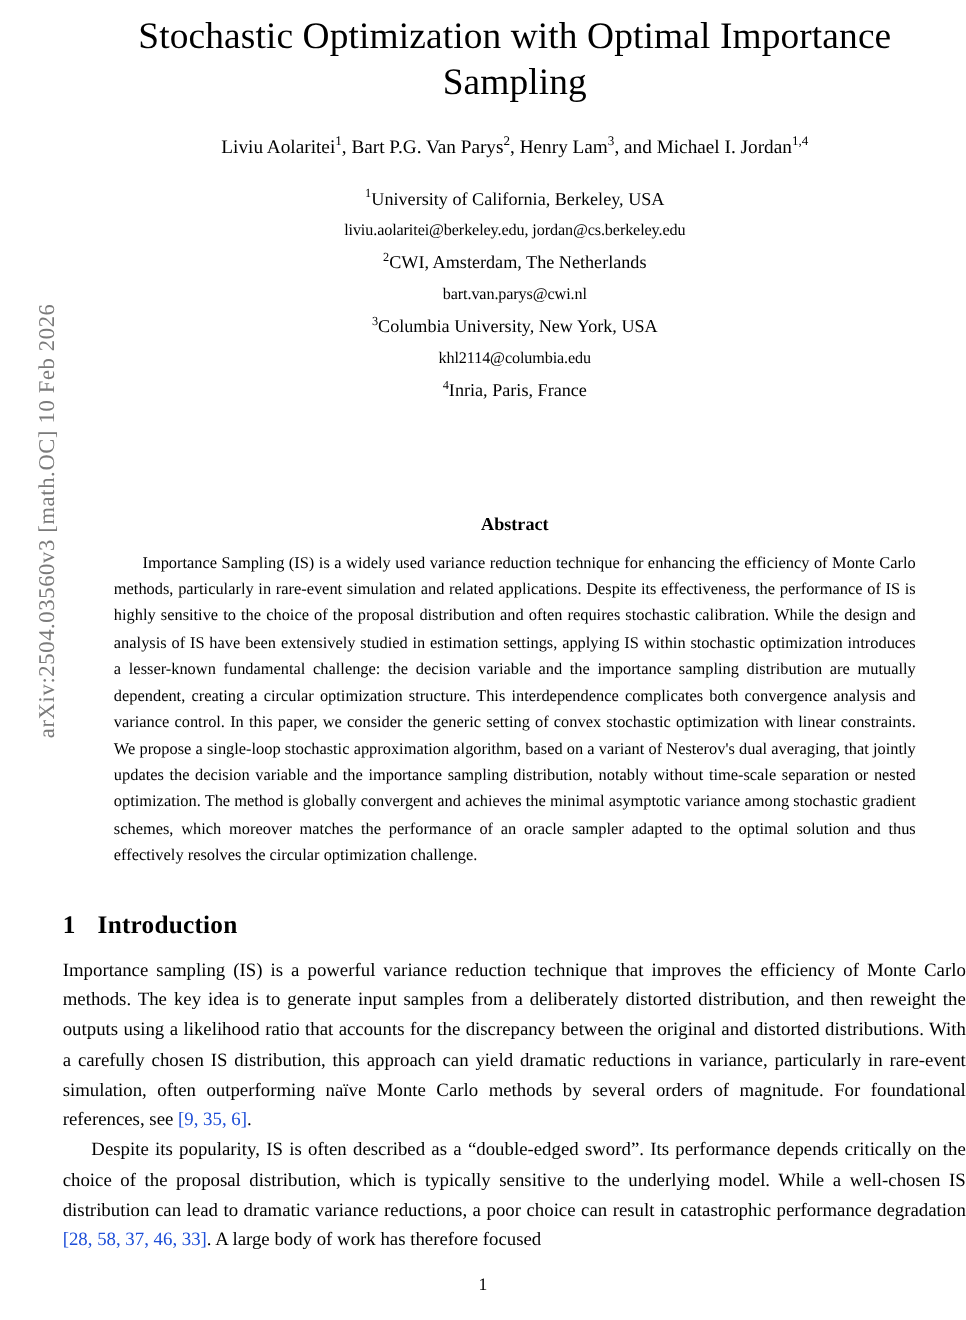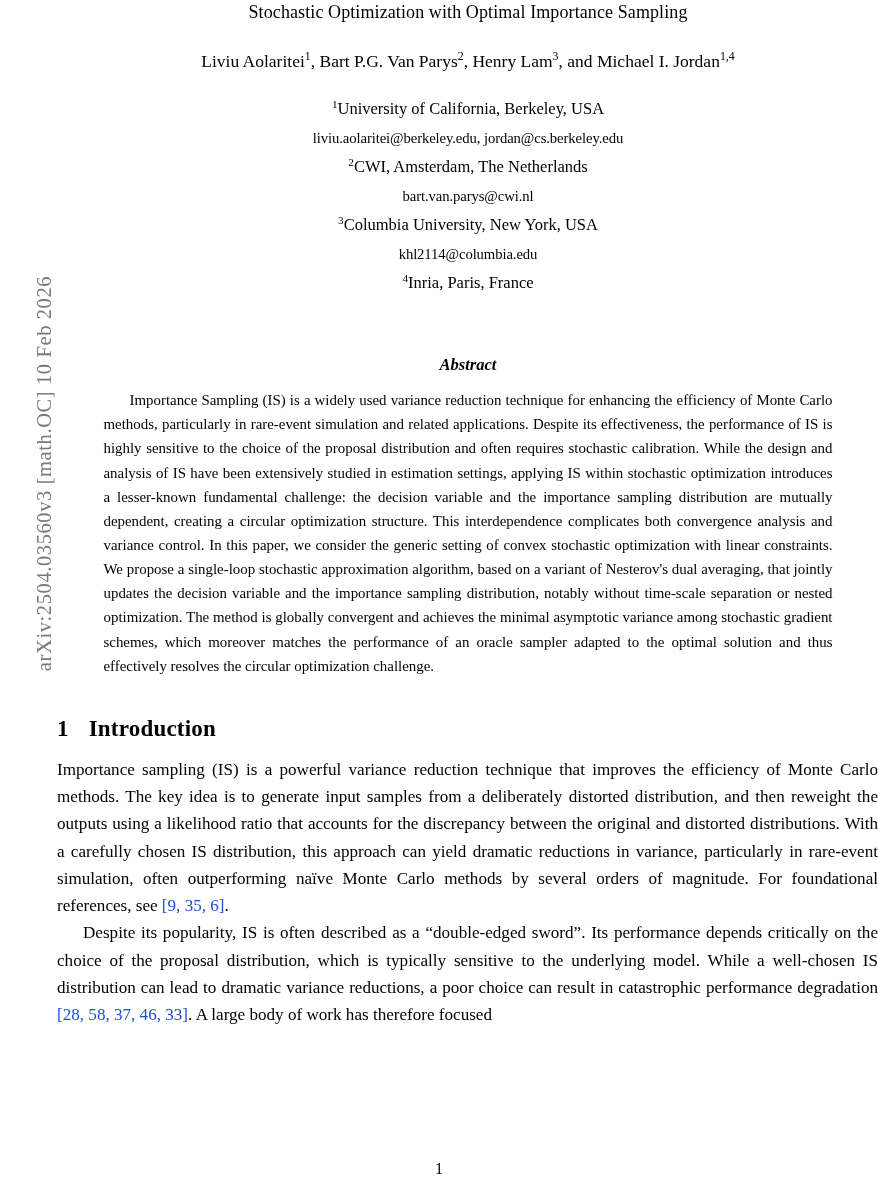--- a/index.html
+++ b/index.html
@@ -40,23 +40,23 @@
   
   .content {
     position: absolute;
     left: 57px;
     top: 0;
     width: 822px;
   }
 
   .title {
     margin: 0;
-    padding-top: 2px;
+    padding-top: 14px;
     text-align: center;
-    font-size: 18px;
+    font-size: 34px;
     font-weight: normal;
     letter-spacing: 0.1px;
     line-height: 1.2;
   }
 
   .authors {
     margin-top: 26px;
     text-align: center;
     font-size: 17.5px;
     line-height: 1.3;
@@ -75,25 +75,24 @@
     letter-spacing: -0.1px;
   }
 
   sup {
     font-size: 0.68em;
     vertical-align: super;
     line-height: 0;
   }
 
   .abstract-head {
-    margin-top: 56px;
+    margin-top: 96px;
     text-align: center;
     font-size: 16.5px;
     font-weight: bold;
-    font-style: italic;
   }
 
   .abstract-body {
     margin: 13px auto 0 auto;
     width: 729px;
     font-size: 14.9px;
     line-height: 1.62;
     text-align: justify;
     text-justify: inter-word;
     text-indent: 26px;

